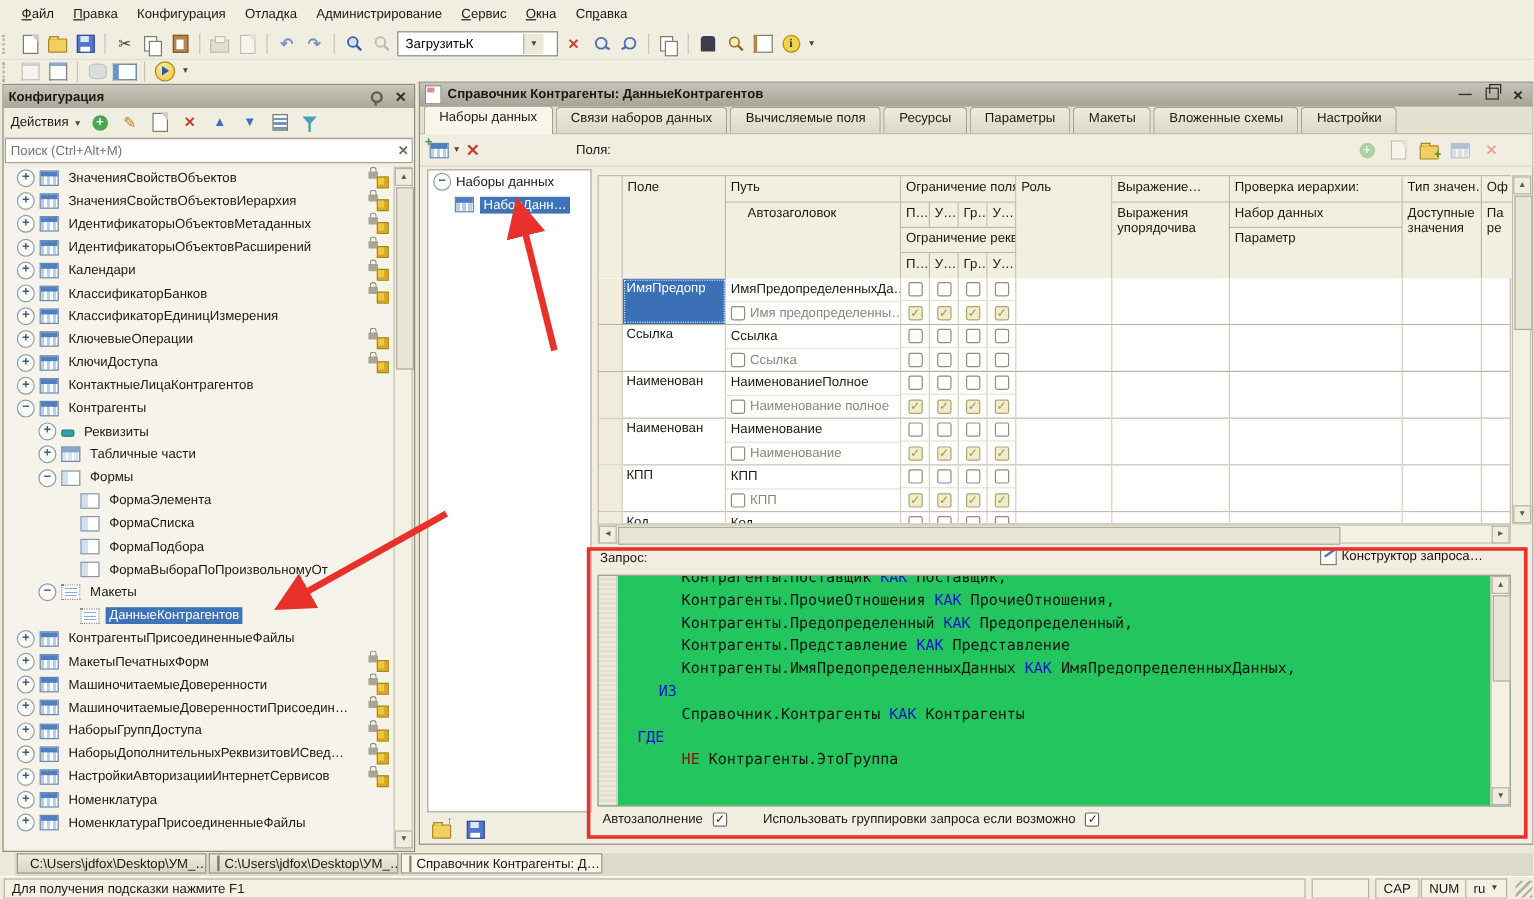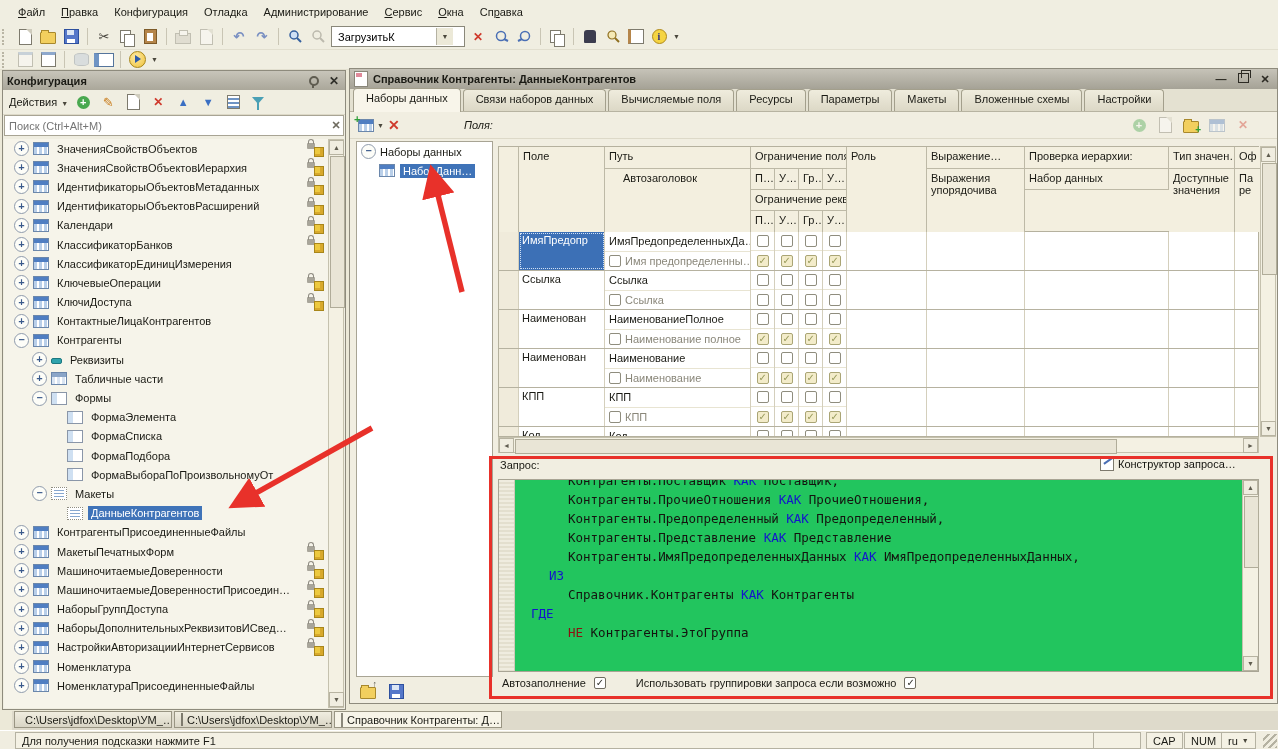--- a/index.html
+++ b/index.html
@@ -534,21 +534,21 @@
       </div>
     <div class="edtb">
       <span class="tbtn" style="margin-left:6px;position:relative;">
         <i class="ti ti-table" style="margin:0;"></i>
         <span style="position:absolute;left:-2px;top:-2px;color:#2e9e38;font-weight:bold;font-size:11px;">+</span>
       </span>
       <span class="caret">▼</span>
       <span class="tbtn">
           <span class="i-x" style="font-size:14px;">✕</span>
         </span>
-      <span style="margin-left:60px;font-style:italic;">Поля:</span>
+      <span style="margin-left:76px;">Поля:</span>
       <span style="margin-left:auto;display:flex;gap:6px;margin-right:24px;">
         <span class="tbtn dim">
             <span class="i-plusg">+</span>
           </span>
         <span class="tbtn dim">
             <i class="i-page"></i>
           </span>
         <span class="tbtn">
             <i class="i-folder"></i>
             <span style="position:absolute;right:0;bottom:0;color:#2e9e38;font-weight:bold;font-size:10px;">+</span>
@@ -595,20 +595,21 @@
       <div class="hc" style="left:252px;top:43px;width:96px;height:21px;">Ограничение рекв…</div>
       <div class="hc nb" style="left:252px;top:64px;width:24px;height:22px;">П…</div>
       <div class="hc nb" style="left:276px;top:64px;width:24px;height:22px;">У…</div>
       <div class="hc nb" style="left:300px;top:64px;width:24px;height:22px;">Гр…</div>
       <div class="hc nb" style="left:324px;top:64px;width:24px;height:22px;">У…</div>
       <div class="hc nb" style="left:348px;top:0;width:80px;height:86px;">Роль</div>
       <div class="hc" style="left:428px;top:0;width:98px;height:22px;">Выражение…</div>
       <div class="hc nb" style="left:428px;top:22px;width:98px;height:64px;white-space:normal;">Выражения упорядочива</div>
       <div class="hc" style="left:526px;top:0;width:144px;height:22px;">Проверка иерархии:</div>
       <div class="hc" style="left:526px;top:22px;width:144px;height:21px;">Набор данных</div>
+      <div class="hc nb" style="left:526px;top:43px;width:144px;height:43px;">Параметр</div>
       <div class="hc" style="left:670px;top:0;width:66px;height:22px;">Тип значен…</div>
       <div class="hc nb" style="left:670px;top:22px;width:66px;height:64px;white-space:normal;">Доступные значения</div>
       <div class="hc" style="left:736px;top:0;width:25px;height:22px;border-right:none;">Оф</div>
       <div class="hc nb" style="left:736px;top:22px;width:25px;height:64px;border-right:none;white-space:normal;">Па ре</div>
     </div>
 
     <div class="abs" style="left:148px;top:163px;width:761px;height:205px;background:#fff;border:1px solid #b5b19e;border-top:none;overflow:hidden;">
         <div class="pair">
           <div class="pc" style="left: 0px; width: 20px; background: rgb(240, 235, 219);"><i class="eq"></i></div>
           <div class="pc fsel" style="left: 20px; width: 86px; padding: 2px 3px;">ИмяПредопр</div>
@@ -939,21 +940,21 @@
         <span style="width:11px;height:11px;display:inline-block;background:repeating-linear-gradient(#fff 0 2px,#6f94c4 2px 4px);border:1px solid #7d7a6d;"></span>
         <span>C:\Users\jdfox\Desktop\УМ_…</span>
       </span>
       <span class="wtab active" style="width: 168px;">
         <span style="width:10px;height:12px;display:inline-block;background:#fff;border:1px solid #8a877a;box-shadow:inset -3px 3px 0 #f2cf5e;"></span>
         <span>Справочник Контрагенты: Д…</span>
       </span>
     </div>
 
   <div class="abs" style="left:0;top:730px;width:1278px;height:19px;background:#f0ede0;border-top:1px solid #fff;">
-    <div class="abs statusbox" style="left:15px;top:1px;width:1085px;">Для получения подсказки нажмите F1</div>
+    <div class="abs statusbox" style="left:3px;top:1px;width:1085px;">Для получения подсказки нажмите F1</div>
     <div class="abs statusbox" style="left:1093px;top:1px;width:48px;"></div>
     <div class="abs statusbox" style="left:1146px;top:1px;">CAP</div>
     <div class="abs statusbox" style="left:1184px;top:1px;">NUM</div>
     <div class="abs statusbox" style="left:1221px;top:1px;"><span>ru</span>&nbsp;<span class="caret">▼</span></div>
     <div class="grip2"></div>
   </div>
 
   <div class="abs redrect" style="left:489px;top:456px;width:784px;height:243px;"></div>
 
   <svg id="arrows" width="1278" height="749">

